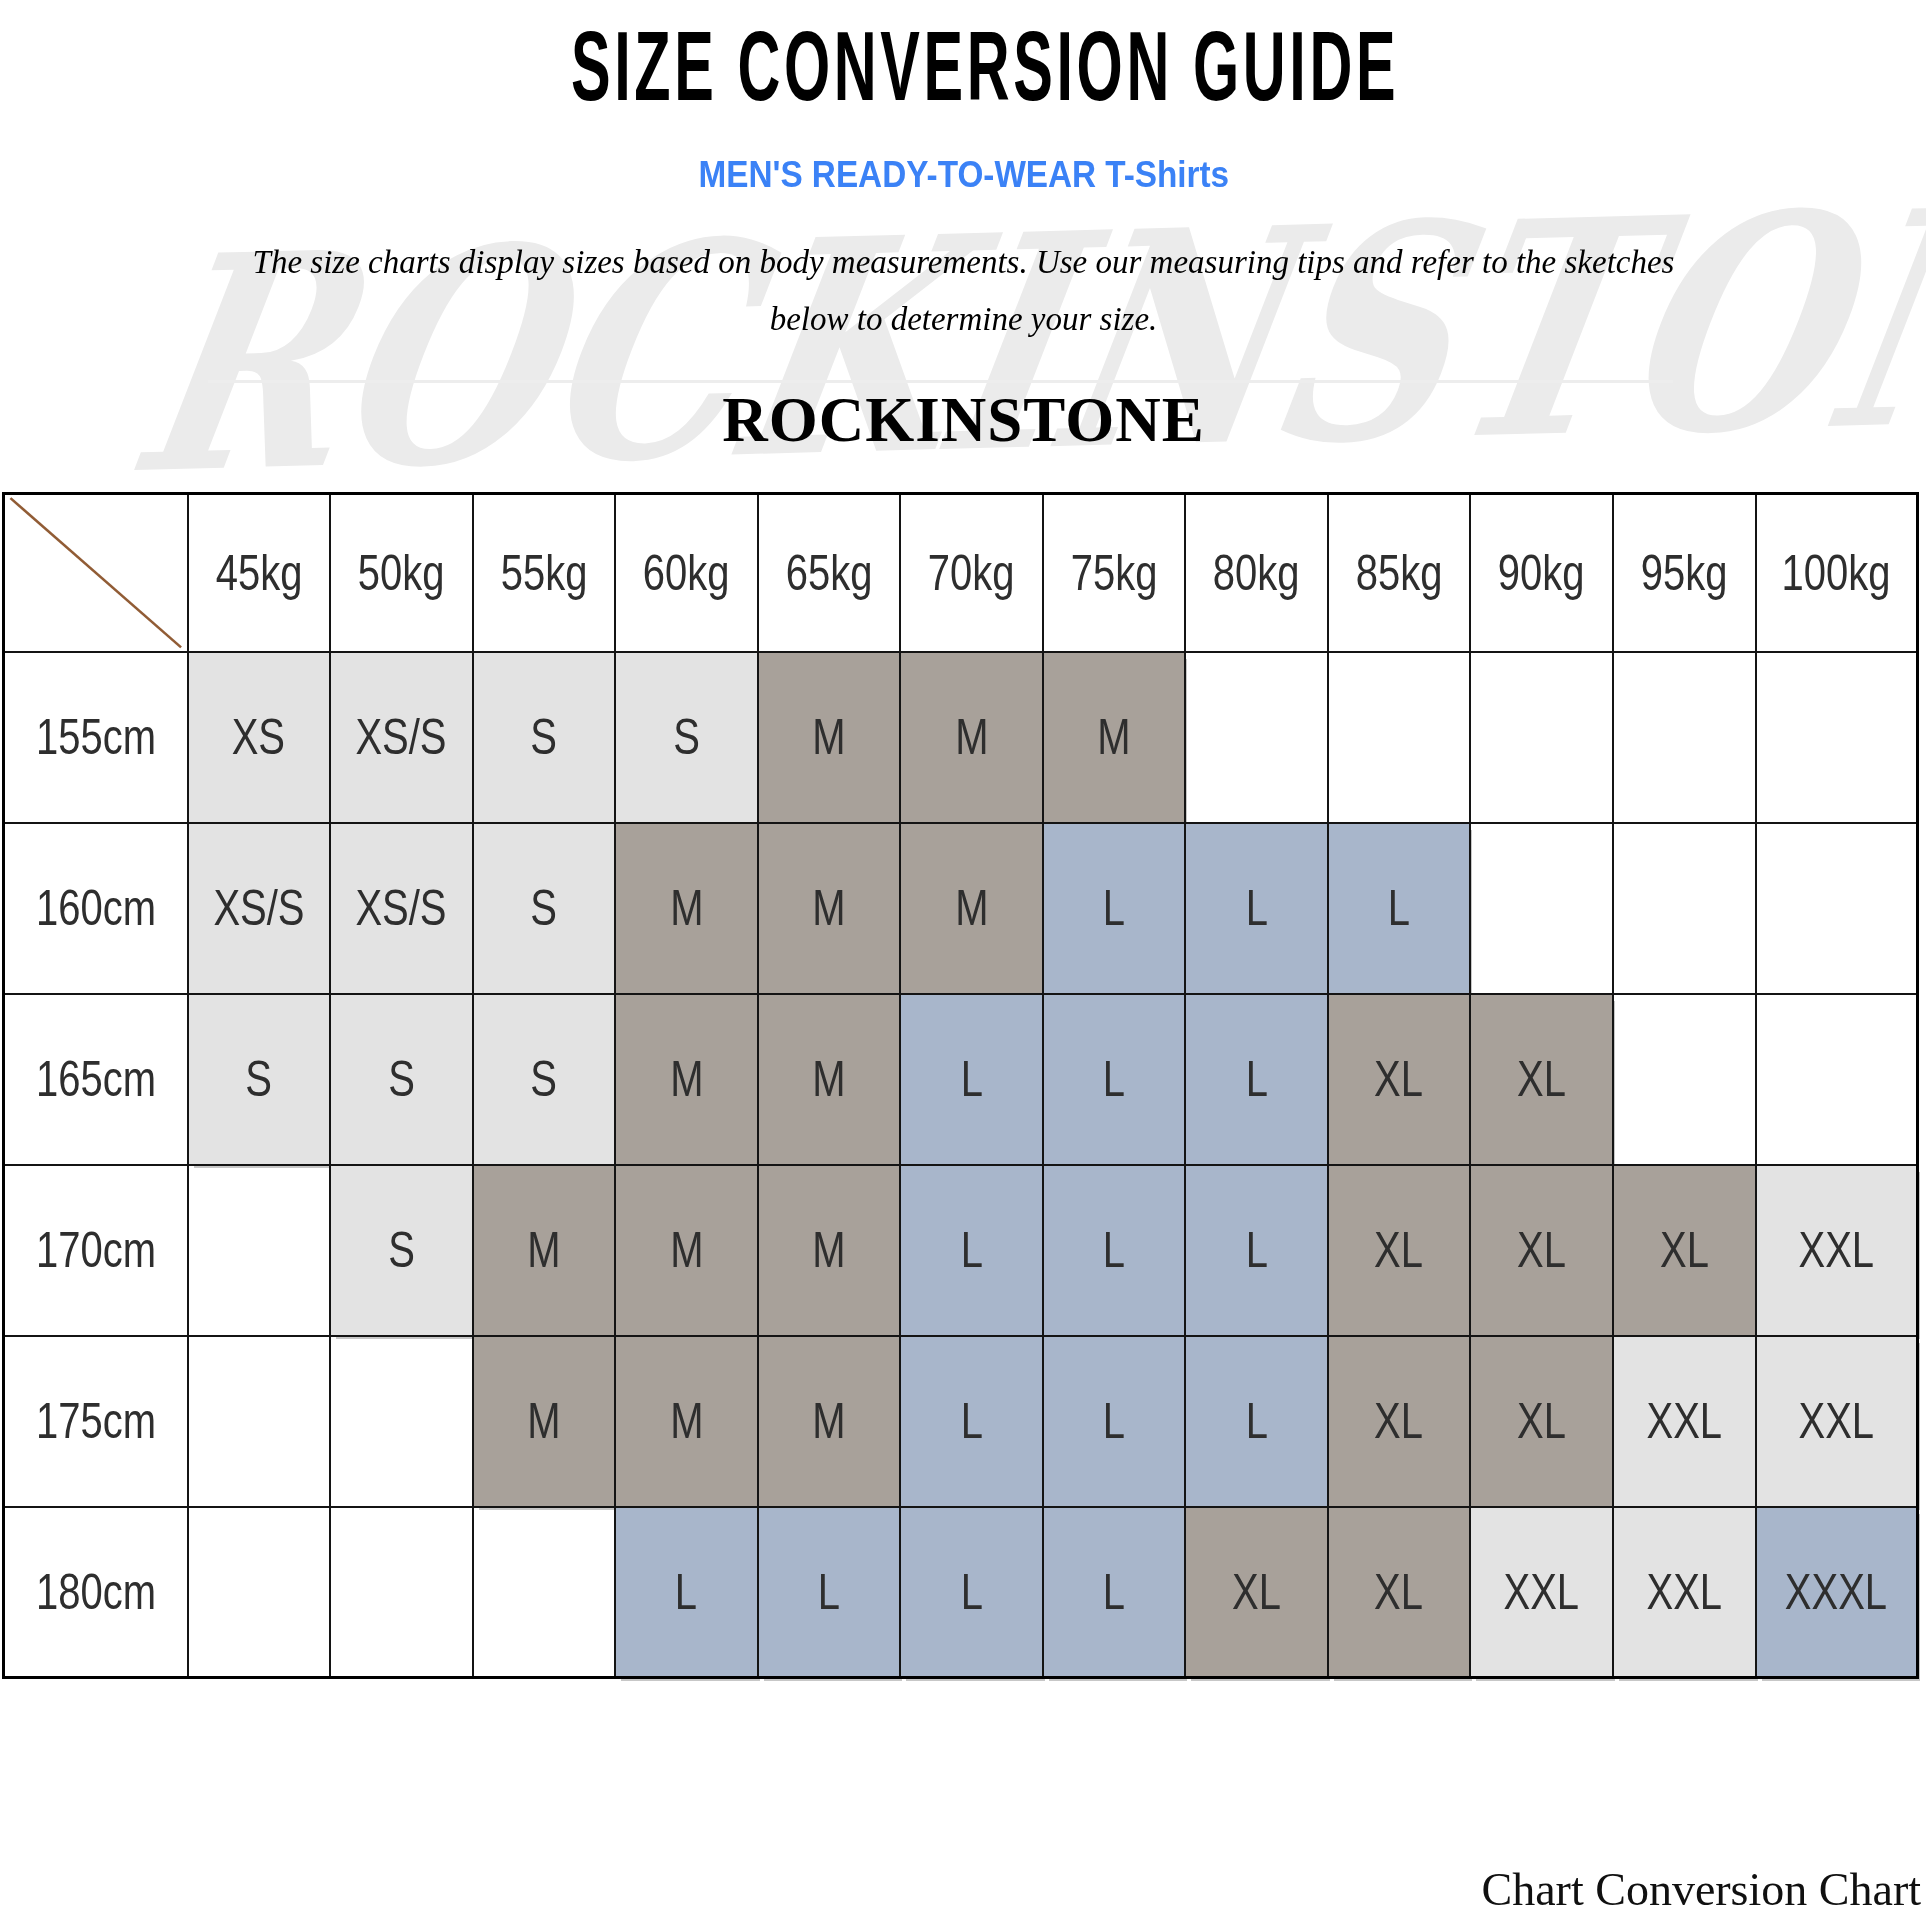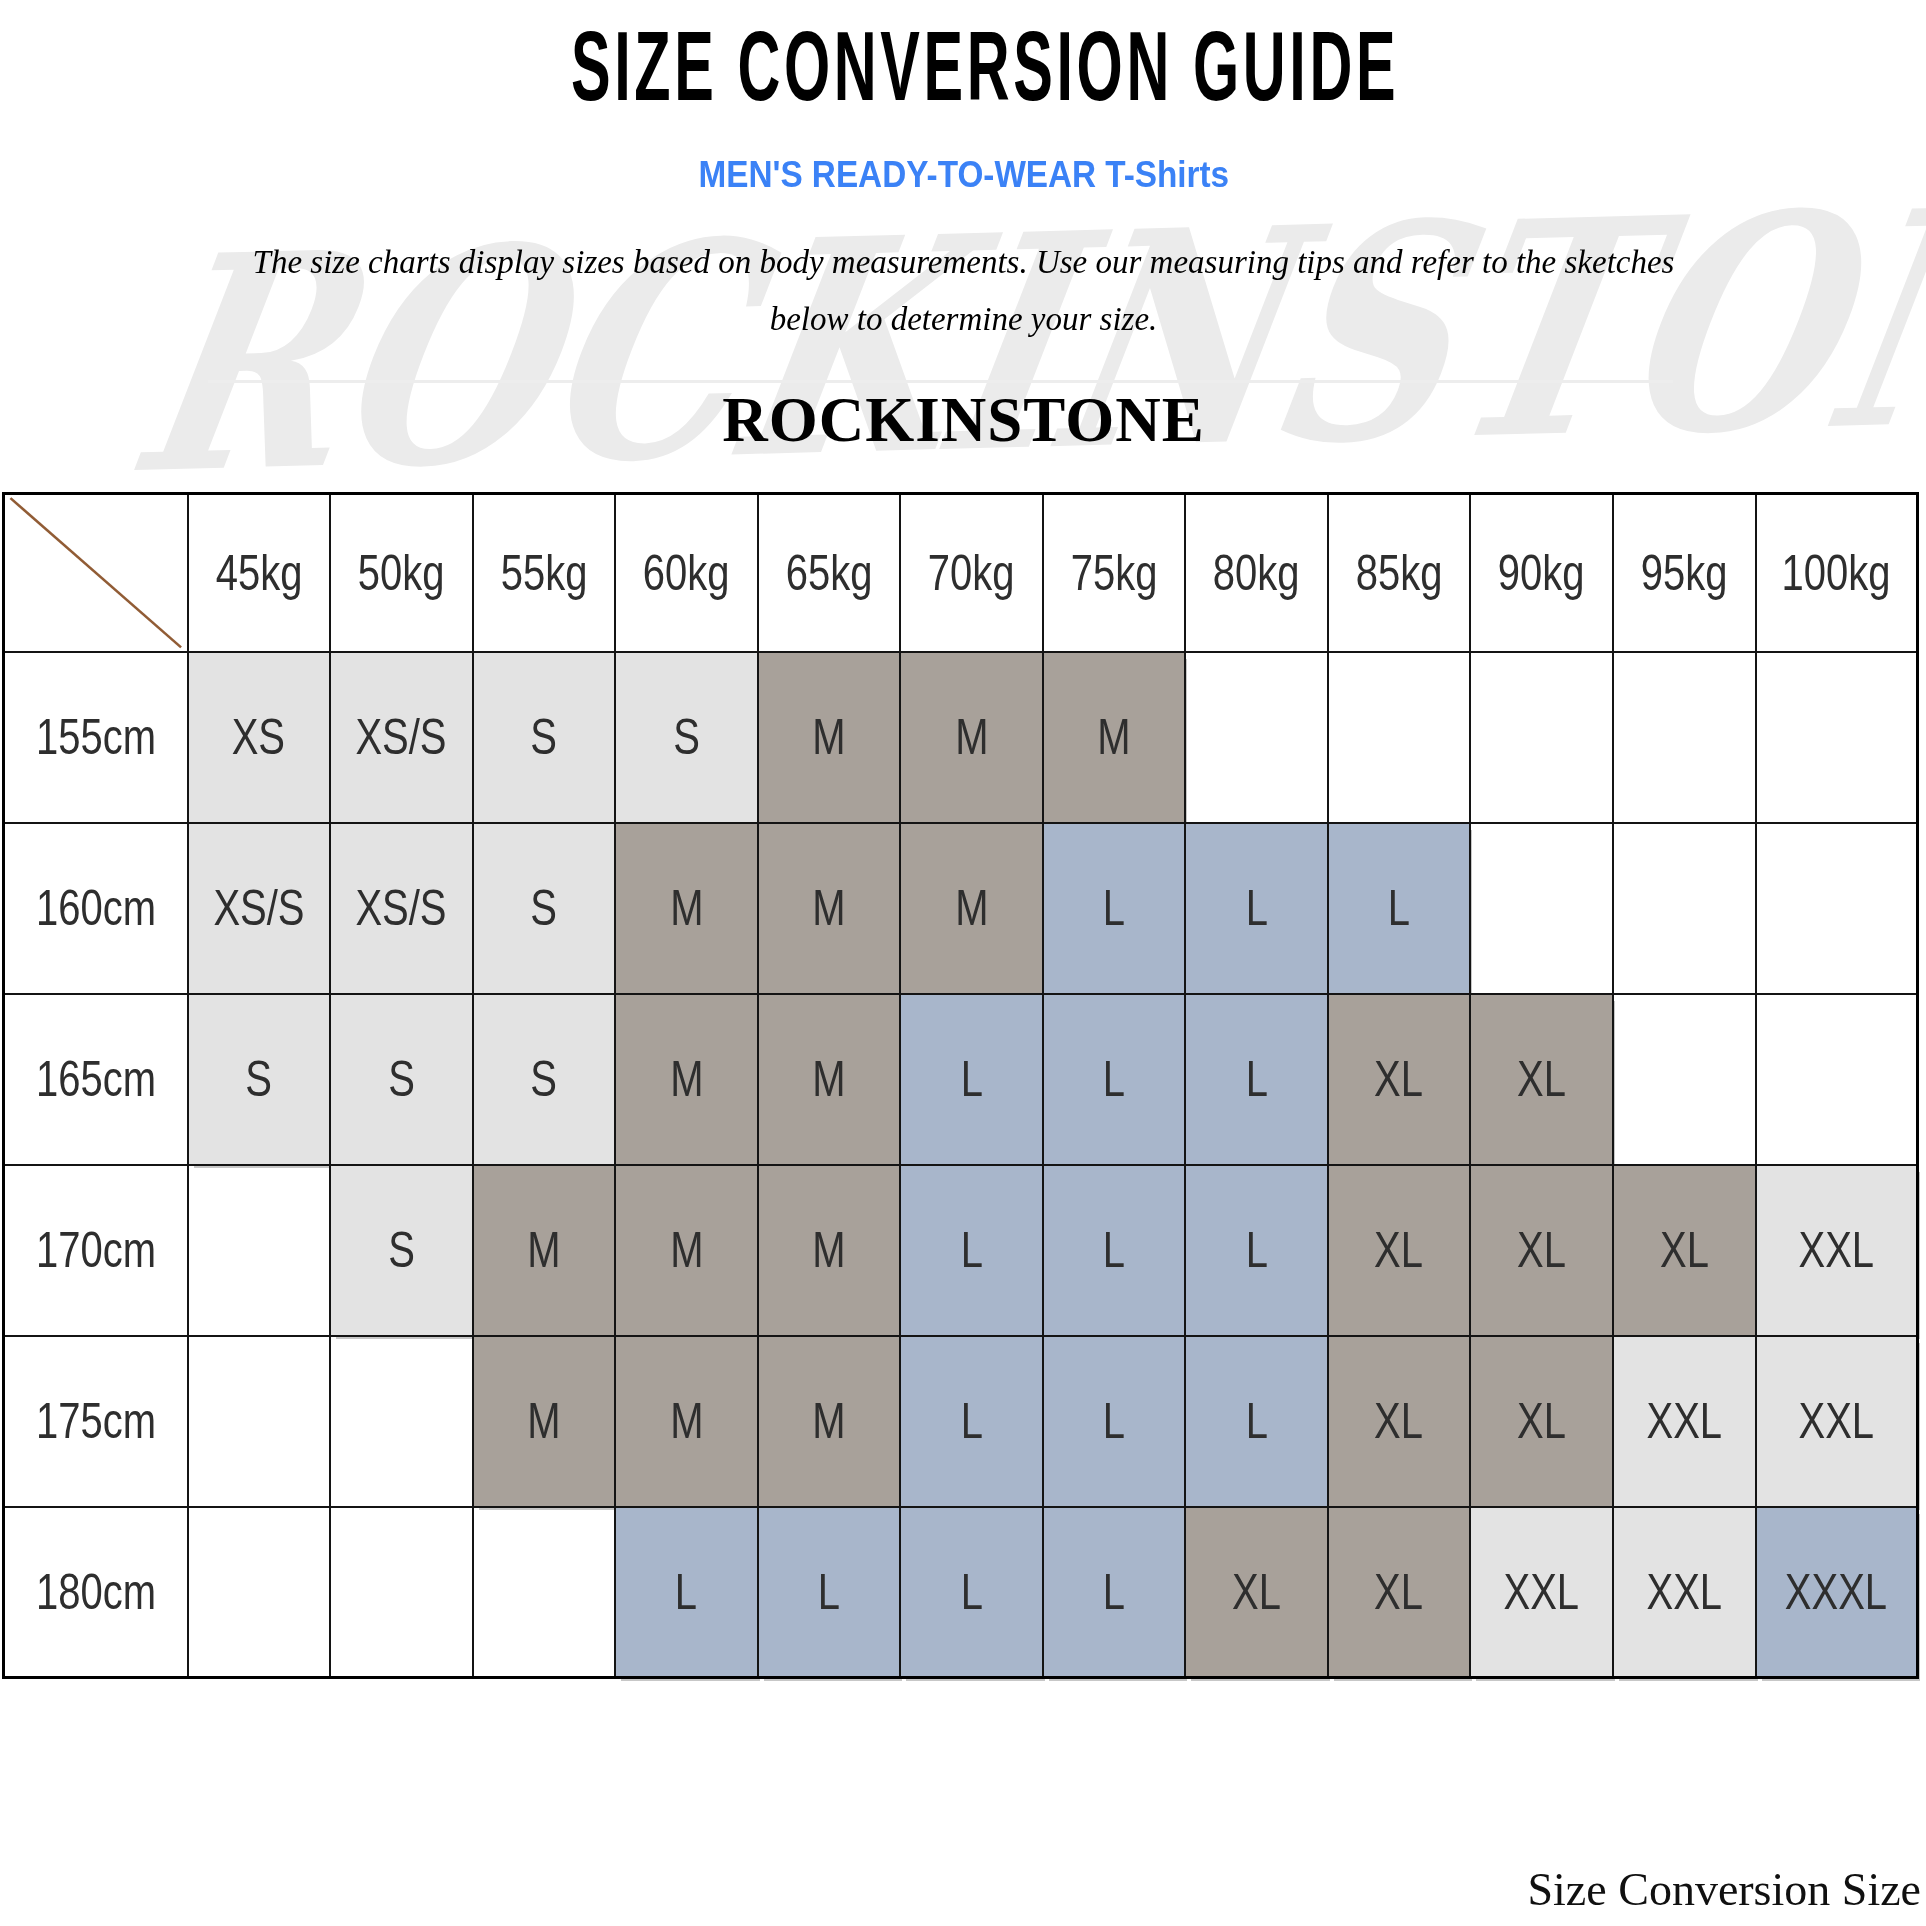--- a/index.html
+++ b/index.html
@@ -315,16 +315,16 @@
           <td class="tone-blue"><span class="cond">L</span></td>
           <td class="tone-mid"><span class="cond">XL</span></td>
           <td class="tone-mid"><span class="cond">XL</span></td>
           <td class="tone-light"><span class="cond">XXL</span></td>
           <td class="tone-light"><span class="cond">XXL</span></td>
           <td class="tone-blue"><span class="cond">XXXL</span></td>
         </tr>
       </tbody>
   </table>
 
-  <div class="footer-caption">Size Conversion Size</div>
+  <div class="footer-caption">Chart Conversion Chart</div>
 
 </div>
 
 
 </body></html>

